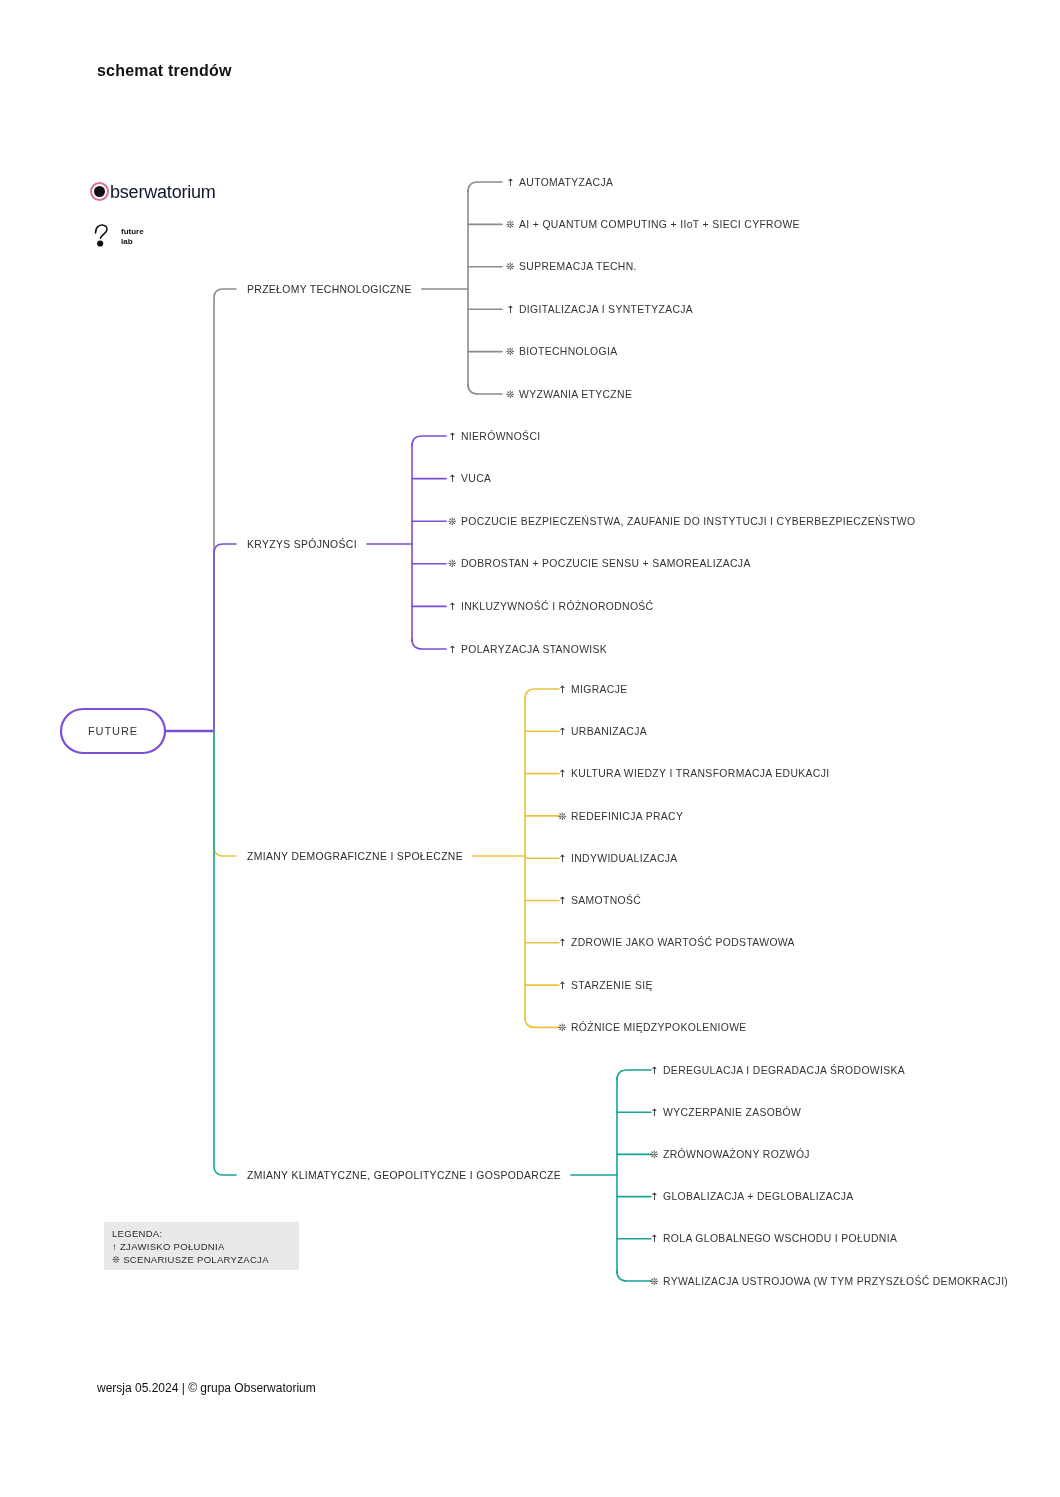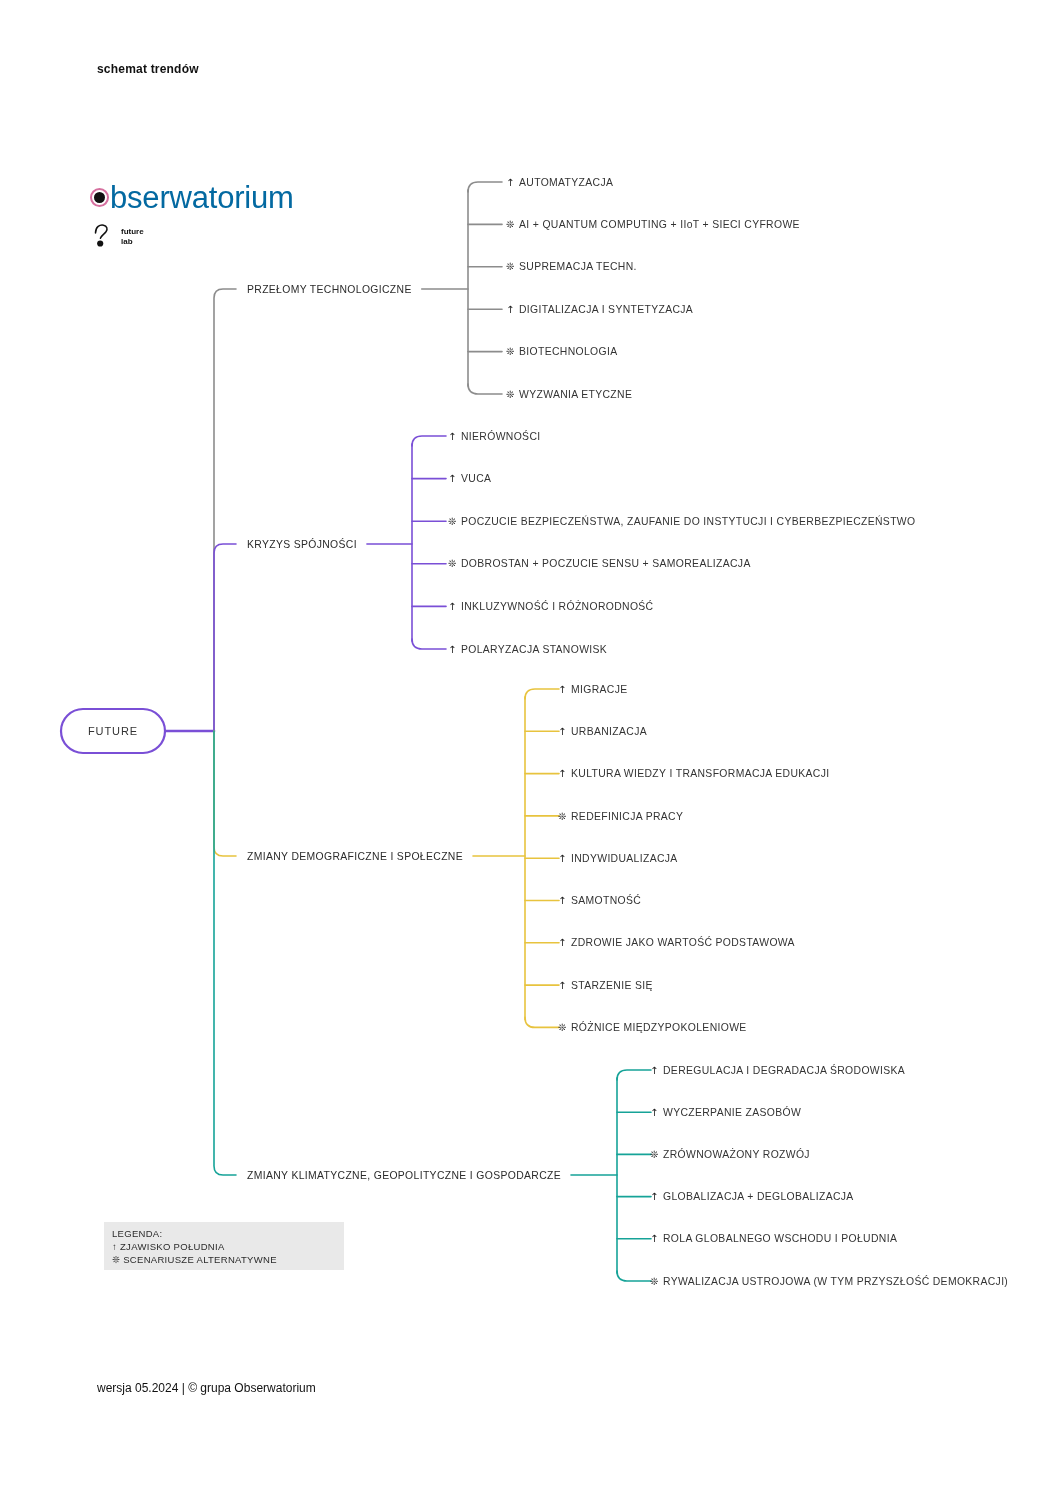--- a/index.html
+++ b/index.html
@@ -5,42 +5,42 @@
   html,body{margin:0;padding:0;background:#ffffff;}
   body{
     width:1060px;height:1497px;position:relative;
     font-family:"Liberation Sans","DejaVu Sans",sans-serif;
     color:#2b2b2b;overflow:hidden;
   }
   #page{position:absolute;inset:0;}
 
   .title{
     position:absolute;left:97px;top:62px;
-    font-size:12px;font-weight:bold;color:#111;letter-spacing:.2px;
+    font-size:16px;font-weight:bold;color:#111;letter-spacing:.2px;
   }
 
   
   .logo{position:absolute;left:90px;top:182px;}
   .logo-row{display:flex;align-items:center;}
   .logo-mark{
     width:19px;height:19px;border-radius:50%;
     border:2px solid #d6709f;box-sizing:border-box;
     display:flex;align-items:center;justify-content:center;
     margin-right:1px;
   }
   .logo-dot{width:11px;height:11px;border-radius:50%;background:#111;}
-  .logo-word{font-size:31px;color:#0369a1;letter-spacing:-.2px;line-height:1;}
+  .logo-word{font-size:18px;color:#0f172a;letter-spacing:-.2px;line-height:1;}
   .sub-logo{position:absolute;left:2px;top:40px;display:flex;align-items:center;}
   .qmark{position:relative;width:22px;height:30px;}
   .qmark svg{position:absolute;left:0;top:0;}
   .sub-text{margin-left:7px;font-size:8px;line-height:1.25;color:#111;font-weight:bold;}
 
   
   .legend{
-    position:absolute;left:104px;top:1222px;width:240px;height:48px;
+    position:absolute;left:104px;top:1222px;width:195px;height:48px;
     background:#e9e9e9;padding:6px 8px 6px 8px;box-sizing:border-box;
   }
   .legend div{font-size:9.5px;line-height:1.35;color:#2b2b2b;letter-spacing:.3px;}
 
   .footer{
     position:absolute;left:97px;top:1381px;
     font-size:12px;color:#111;
   }
 
   
@@ -199,19 +199,19 @@
     </svg>
 
   <div class="legend">
     <div>LEGENDA:</div>
     <div>
       <span>↑</span>
       <span>ZJAWISKO POŁUDNIA</span>
     </div>
     <div>
       <span>❊</span>
-      <span>SCENARIUSZE ALTERNATYWNE</span>
+      <span>SCENARIUSZE POLARYZACJA</span>
     </div>
   </div>
 
   <div class="footer">wersja 05.2024 | © grupa Obserwatorium</div>
 
 </div>
 
 </body></html>

